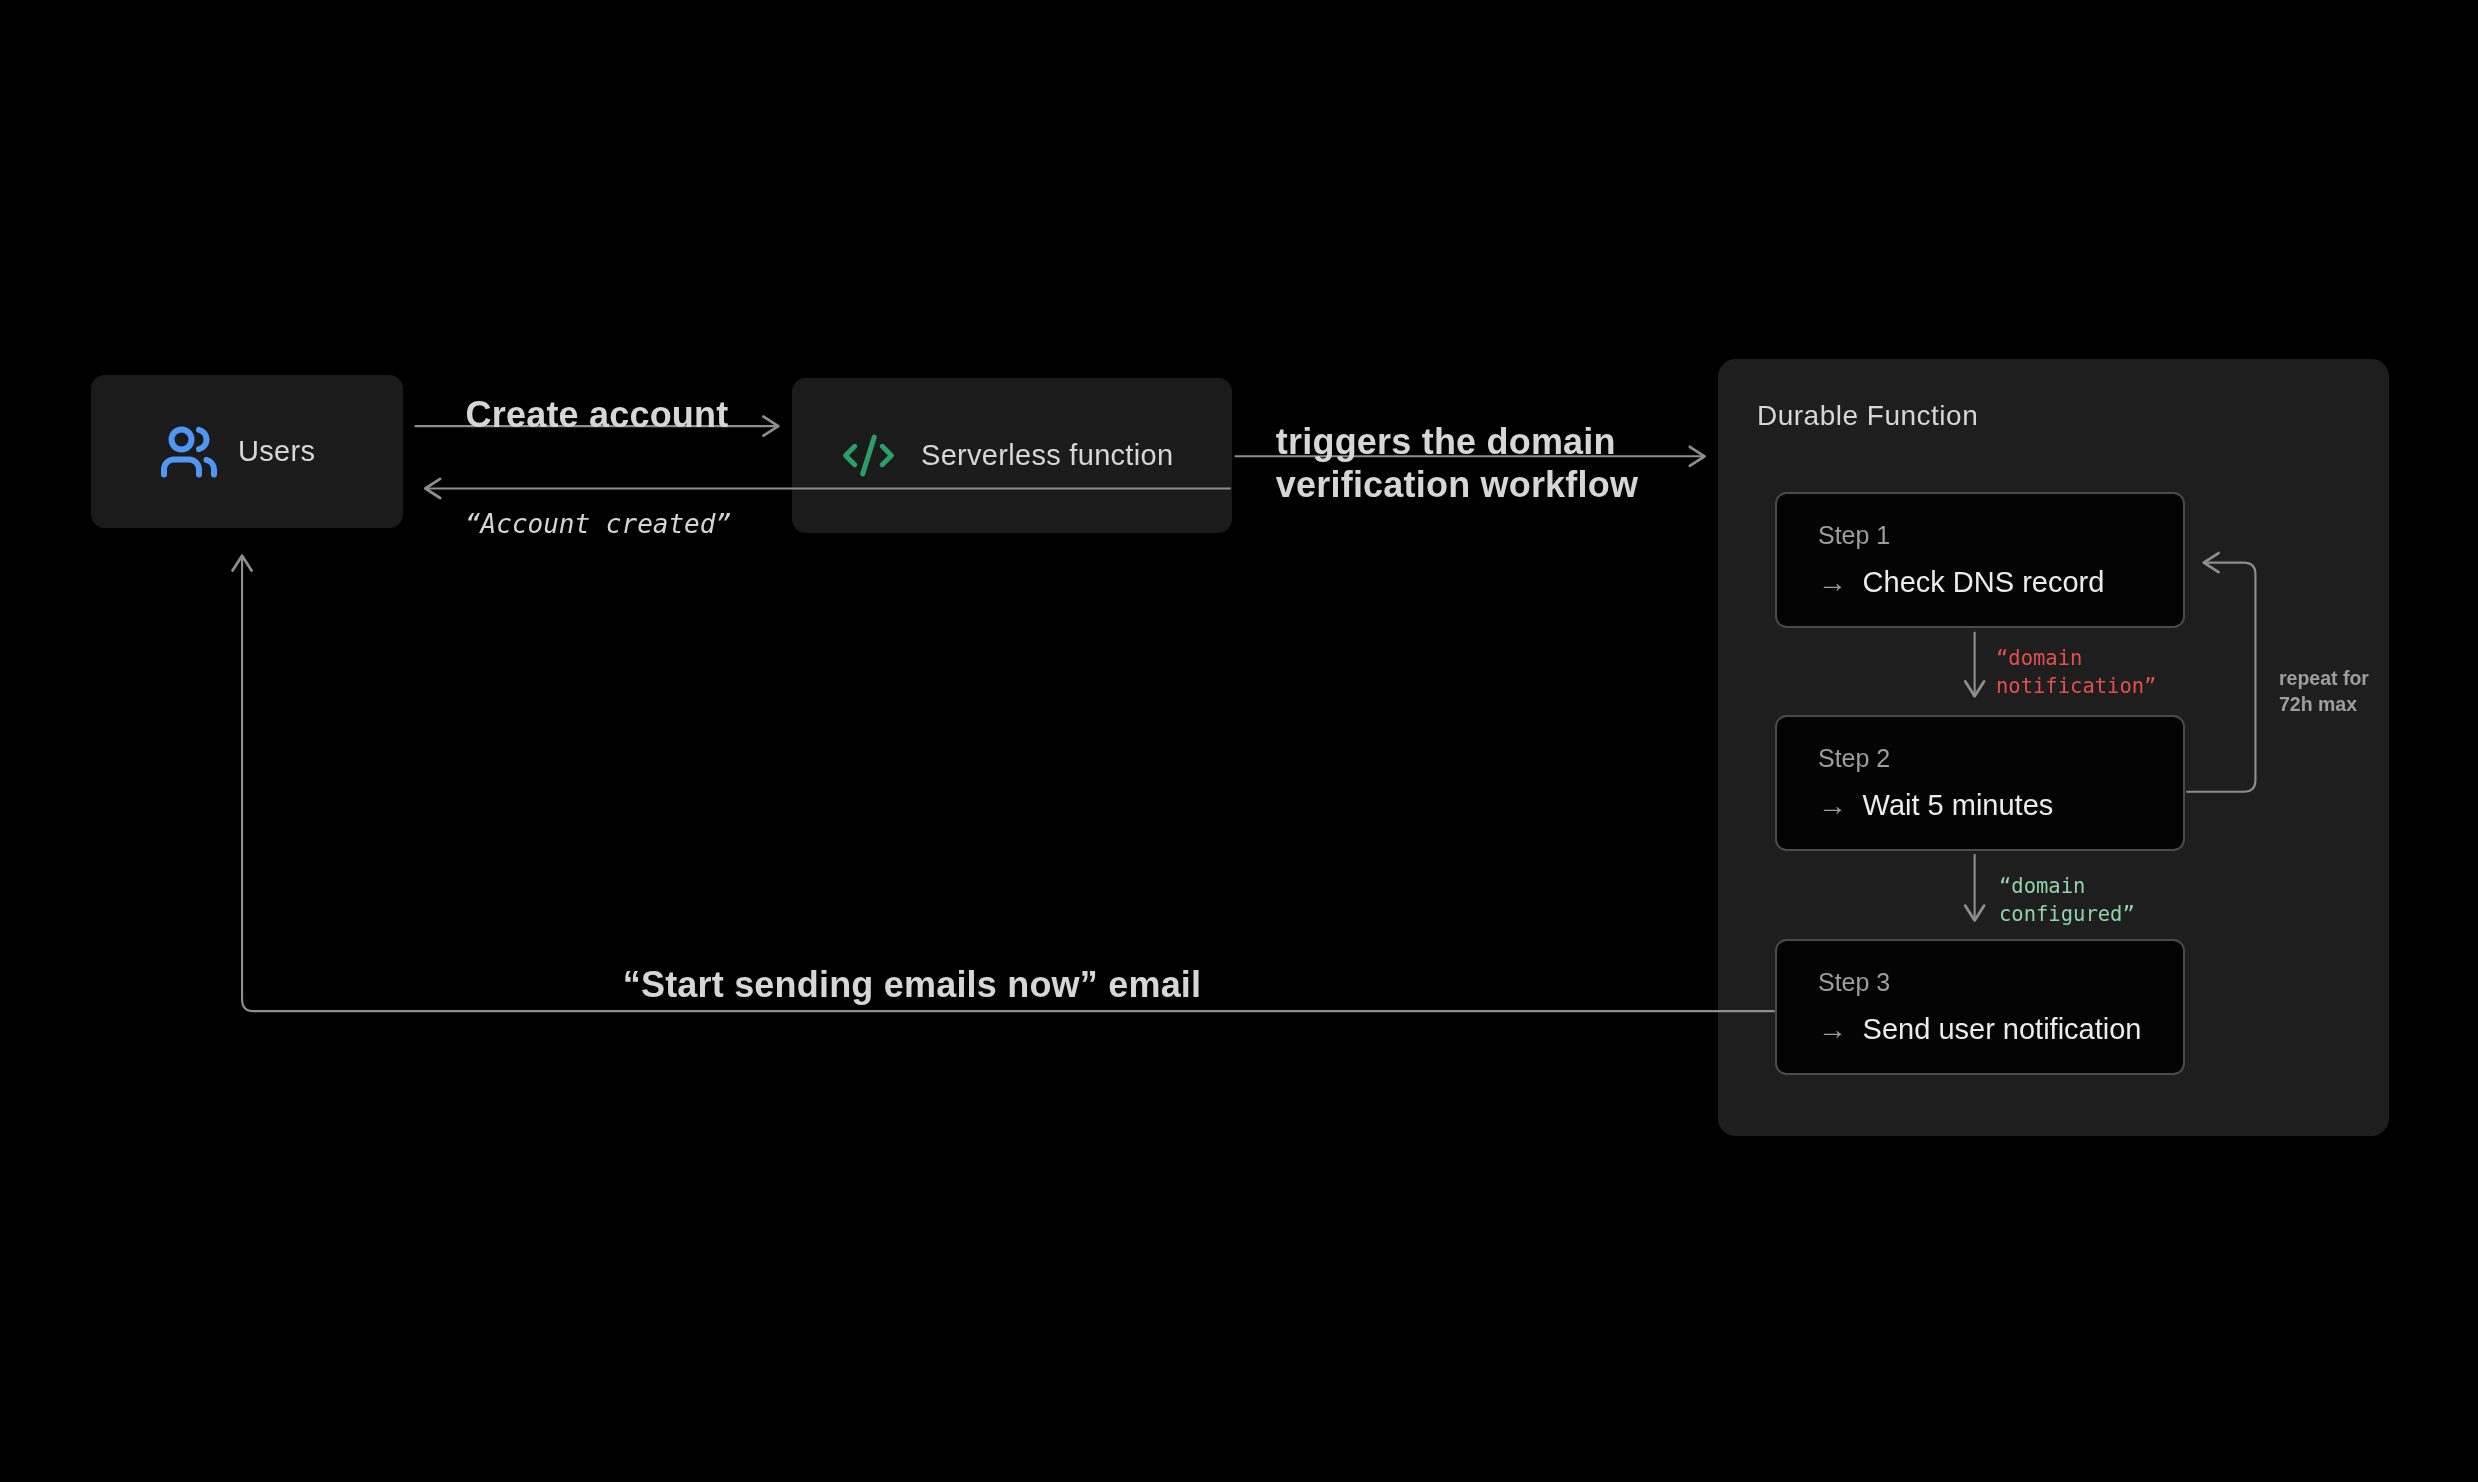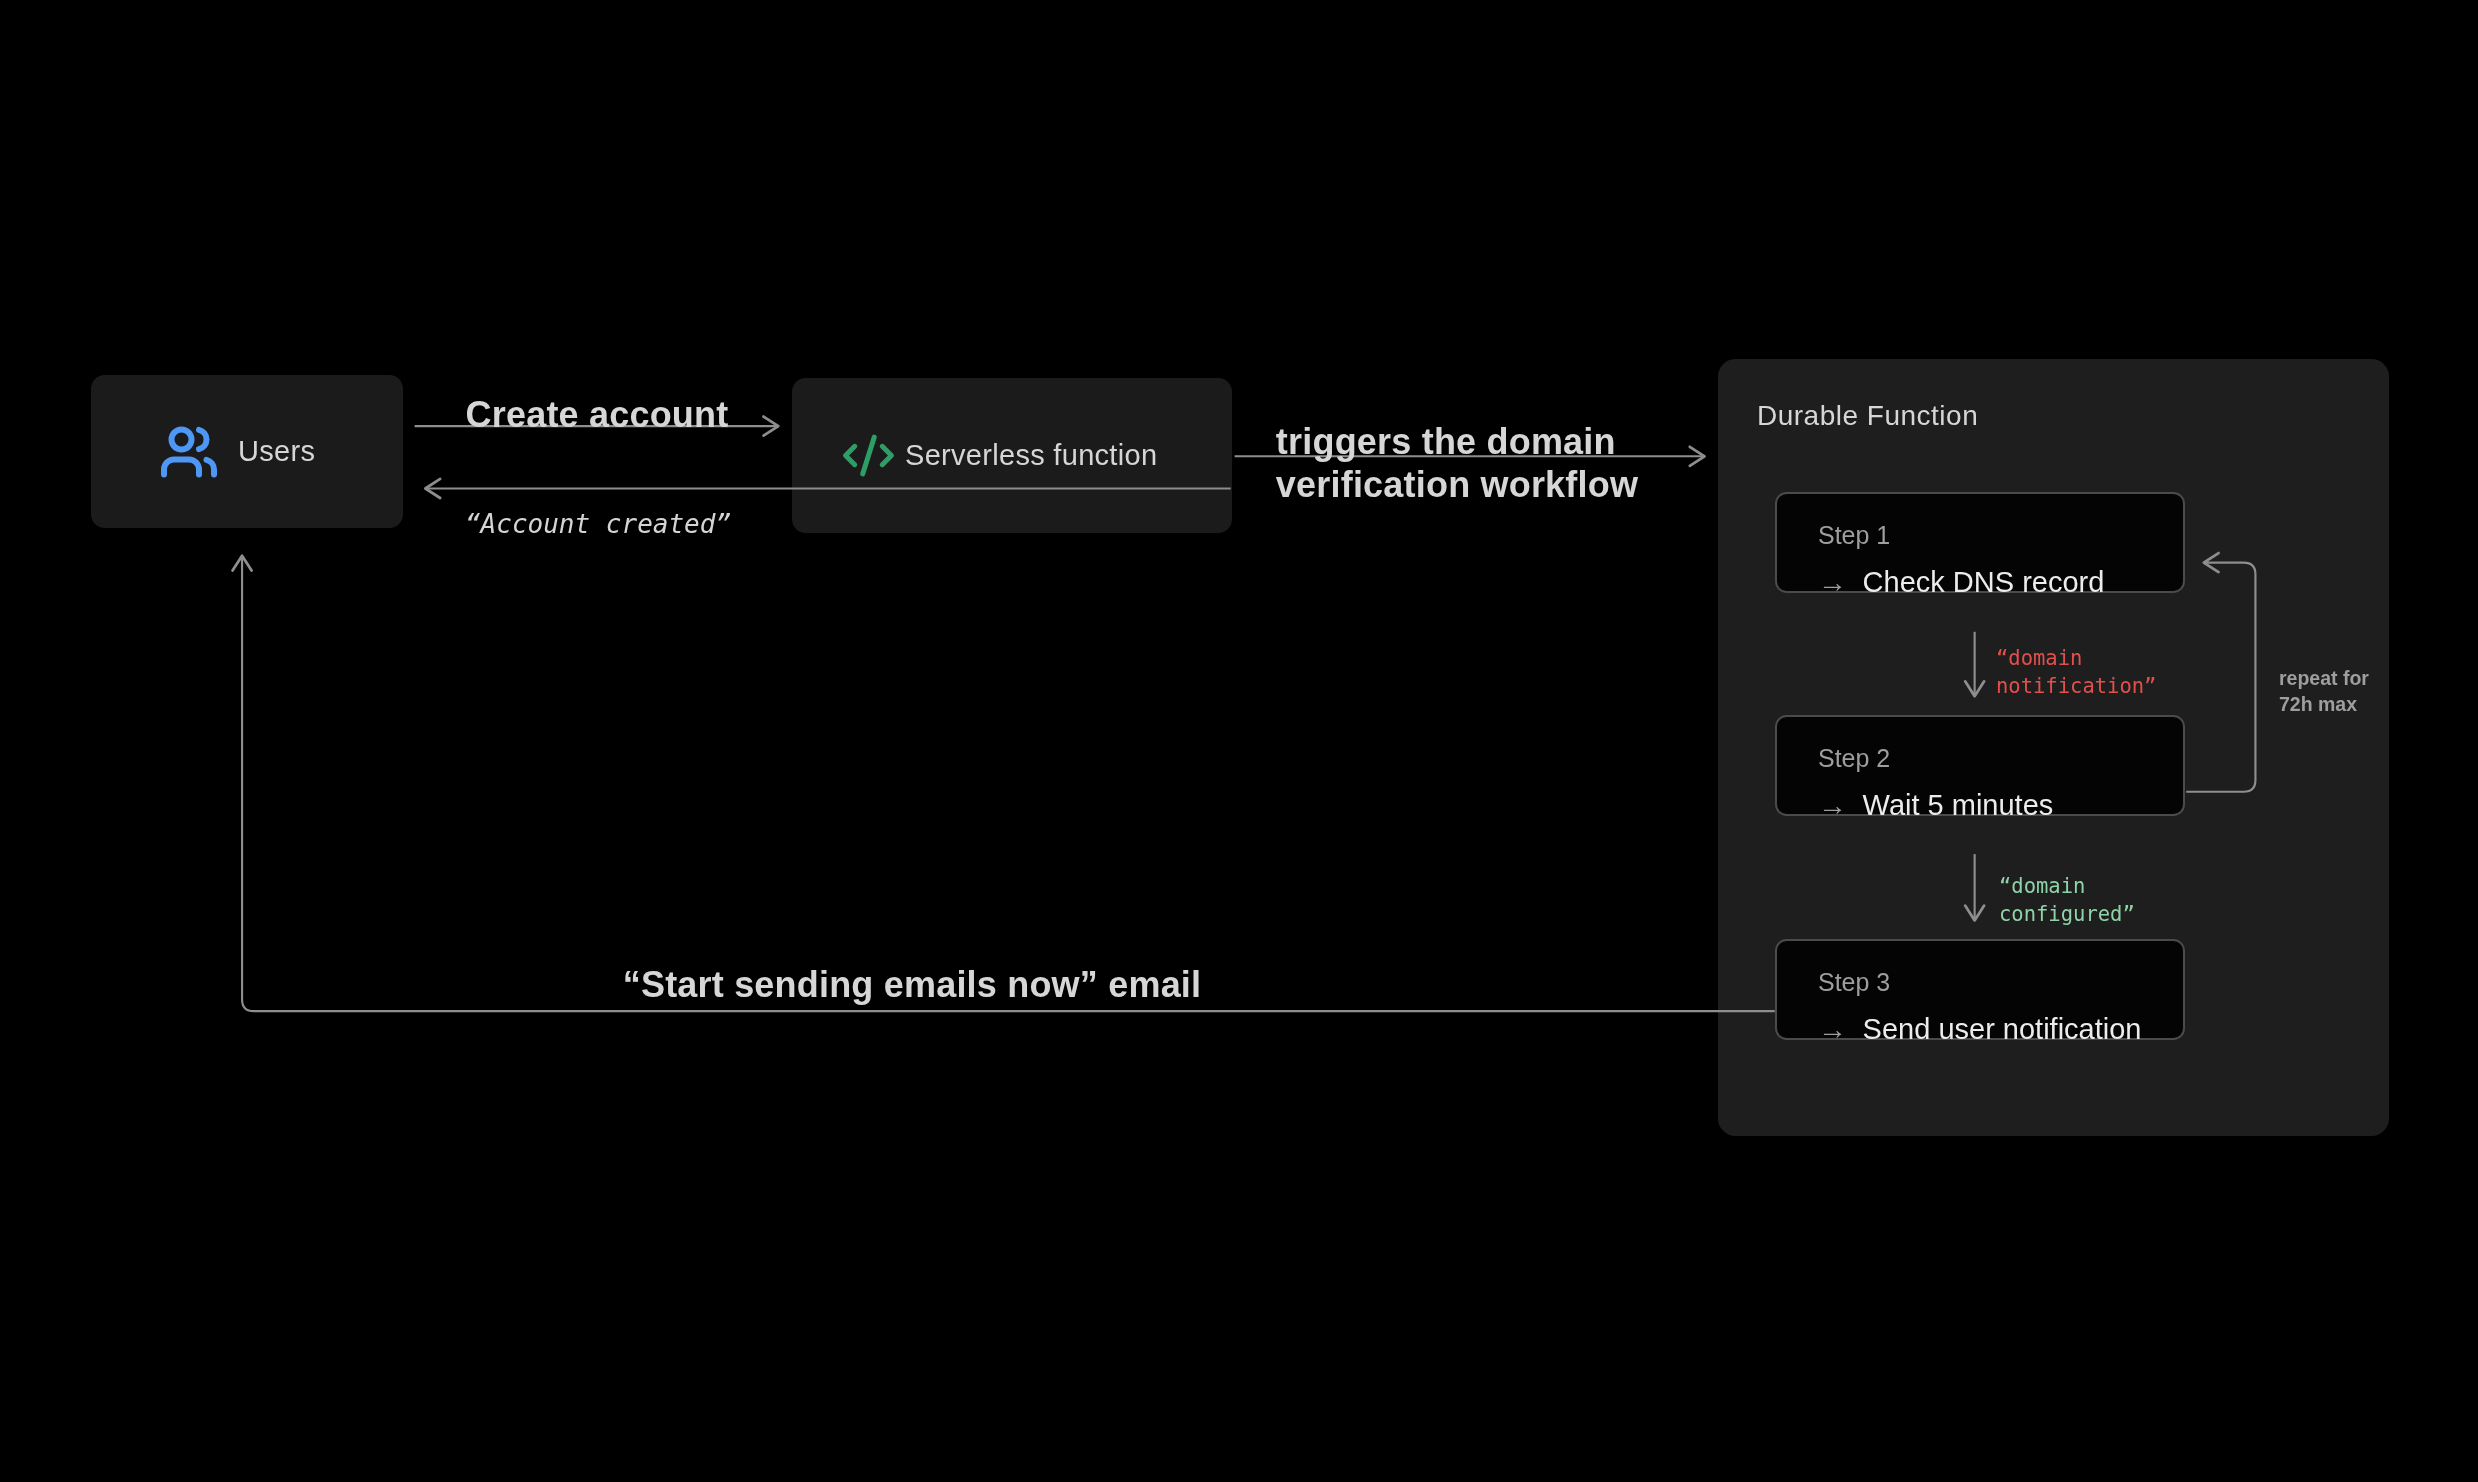--- a/index.html
+++ b/index.html
@@ -11,28 +11,28 @@
   *{margin:0;padding:0;box-sizing:border-box;}
   html,body{background:var(--bg);}
   body{font-family:"Liberation Sans",sans-serif;}
   #canvas{position:relative;width:2478px;height:1482px;background:var(--bg);overflow:hidden;}
   svg.wires{position:absolute;left:0;top:0;z-index:3;pointer-events:none;}
 
   .node{position:absolute;display:flex;align-items:center;background:var(--node-bg);
         border-radius:13.7px;z-index:2;}
   .node .node-label{color:var(--text-label);font-size:29px;letter-spacing:0.3px;}
   #users-node{left:91px;top:375px;width:312px;height:153px;padding-left:68px;gap:19px;}
-  #serverless-node{left:792px;top:378px;width:440px;height:155px;padding-left:49px;gap:9px;}
+  #serverless-node{left:792px;top:378px;width:440px;height:155px;padding-left:49px;gap:25px;}
   .icon{flex:0 0 auto;display:block;}
 
   .panel{position:absolute;left:1718px;top:359px;width:671px;height:777px;
          background:var(--panel-bg);border-radius:17.6px;z-index:1;}
   .panel-title{position:absolute;left:39px;top:41px;color:var(--text-label);
                font-size:28px;letter-spacing:0.5px;}
-  .step{position:absolute;width:410px;height:101px;background:var(--step-bg);
+  .step{position:absolute;width:410px;height:136px;background:var(--step-bg);
         border:2px solid var(--step-border);border-radius:11.7px;z-index:2;
         padding:27px 0 12px 41px;}
   #step-1{left:1775px;top:492px;}
   #step-2{left:1775px;top:715px;}
   #step-3{left:1775px;top:939px;}
   .step-label{color:var(--text-secondary);font-size:25px;}
   .step-action{margin-top:15.6px;display:flex;align-items:center;gap:15.6px;
                color:var(--text-primary);font-size:29px;}
   .step-arrow{color:var(--text-secondary);font-size:29px;}
 

